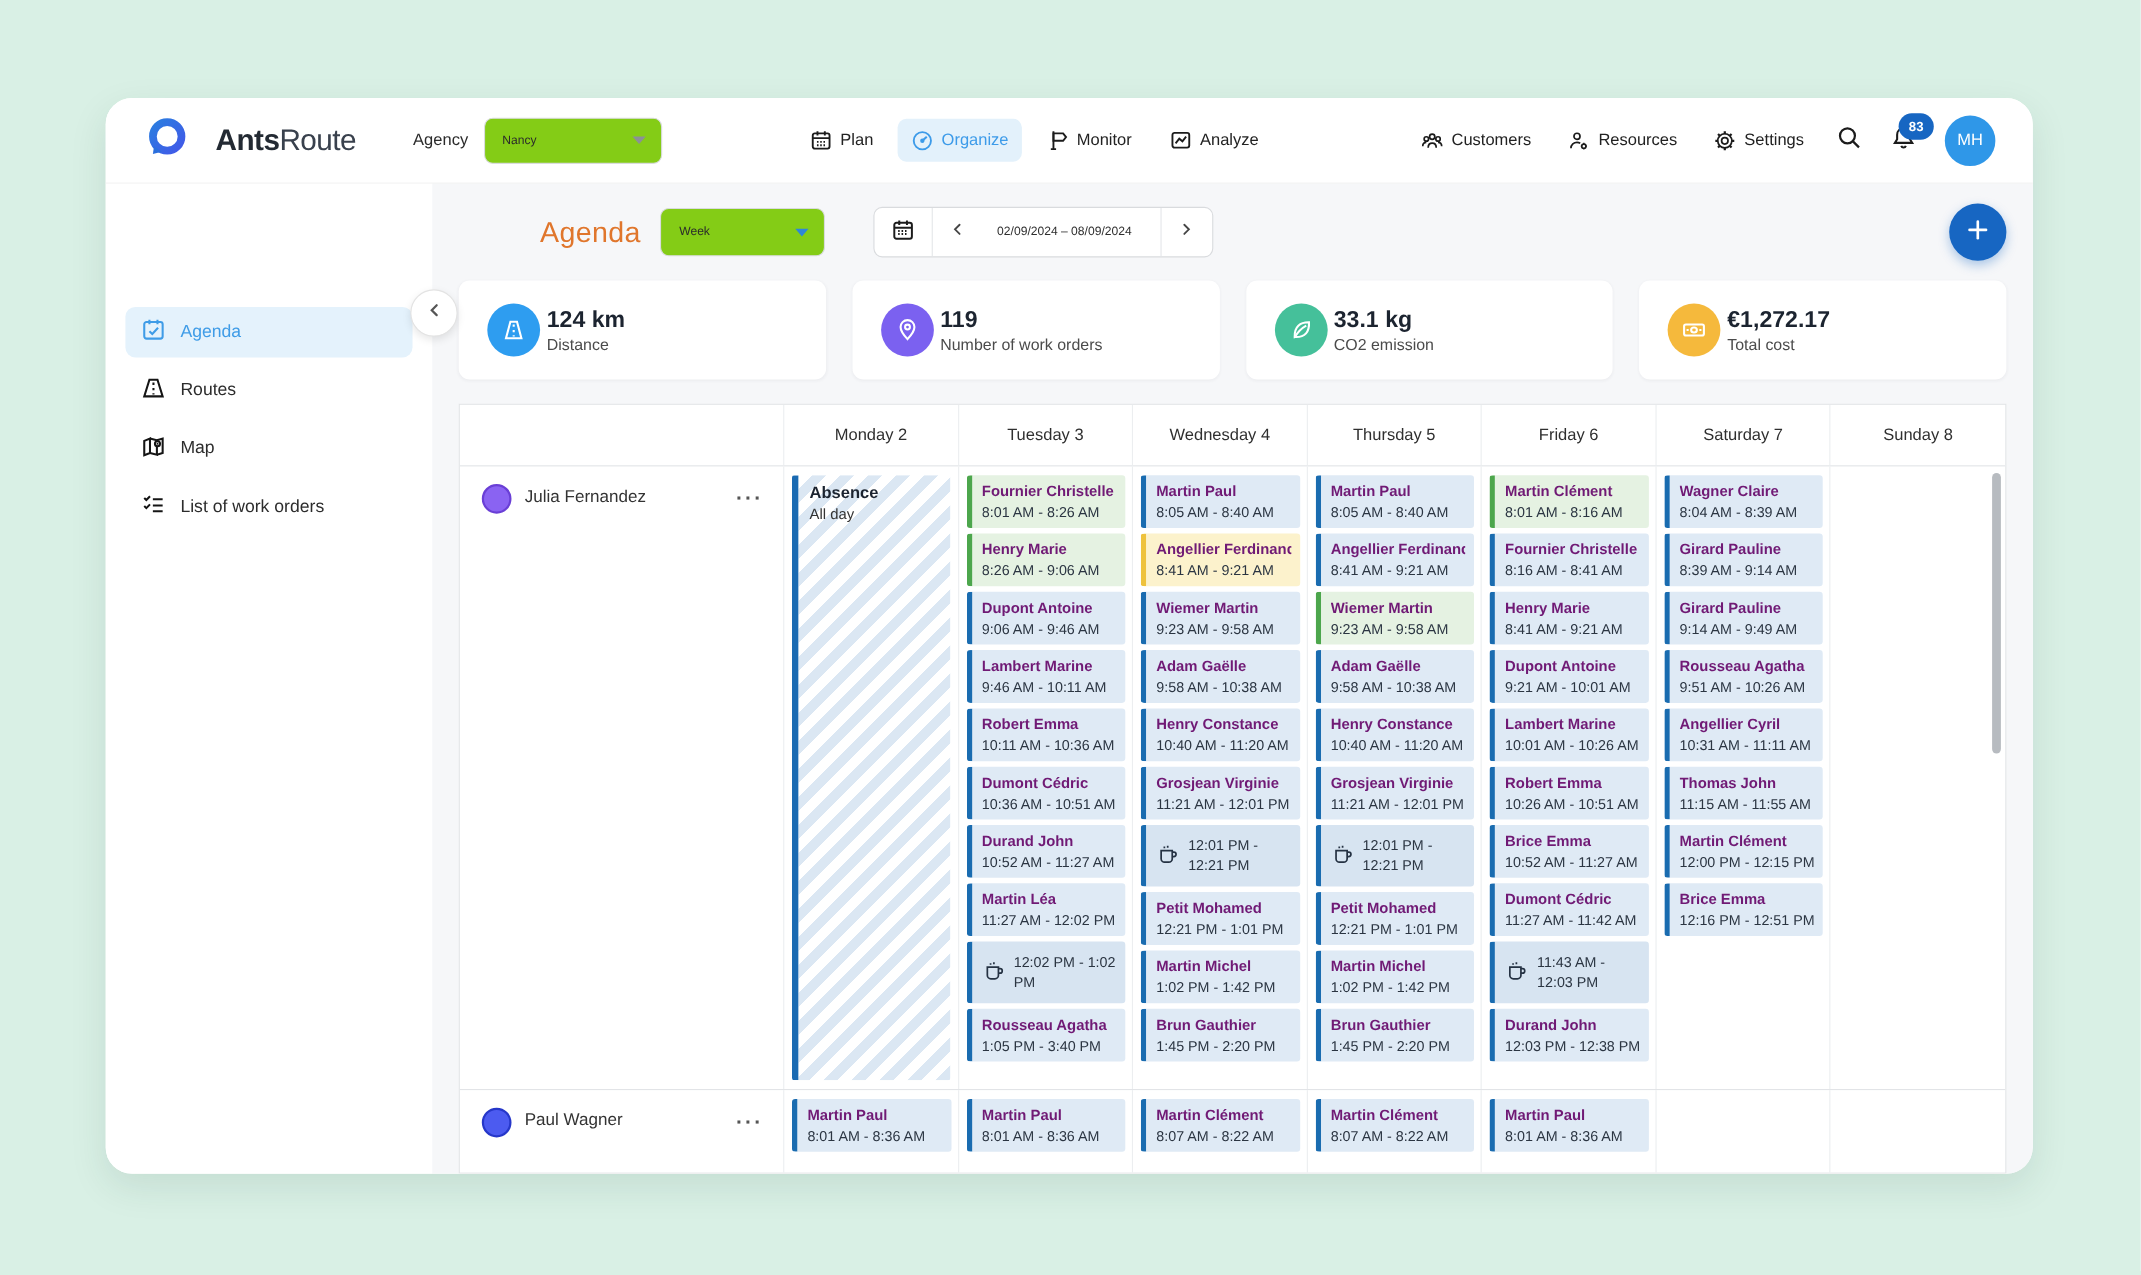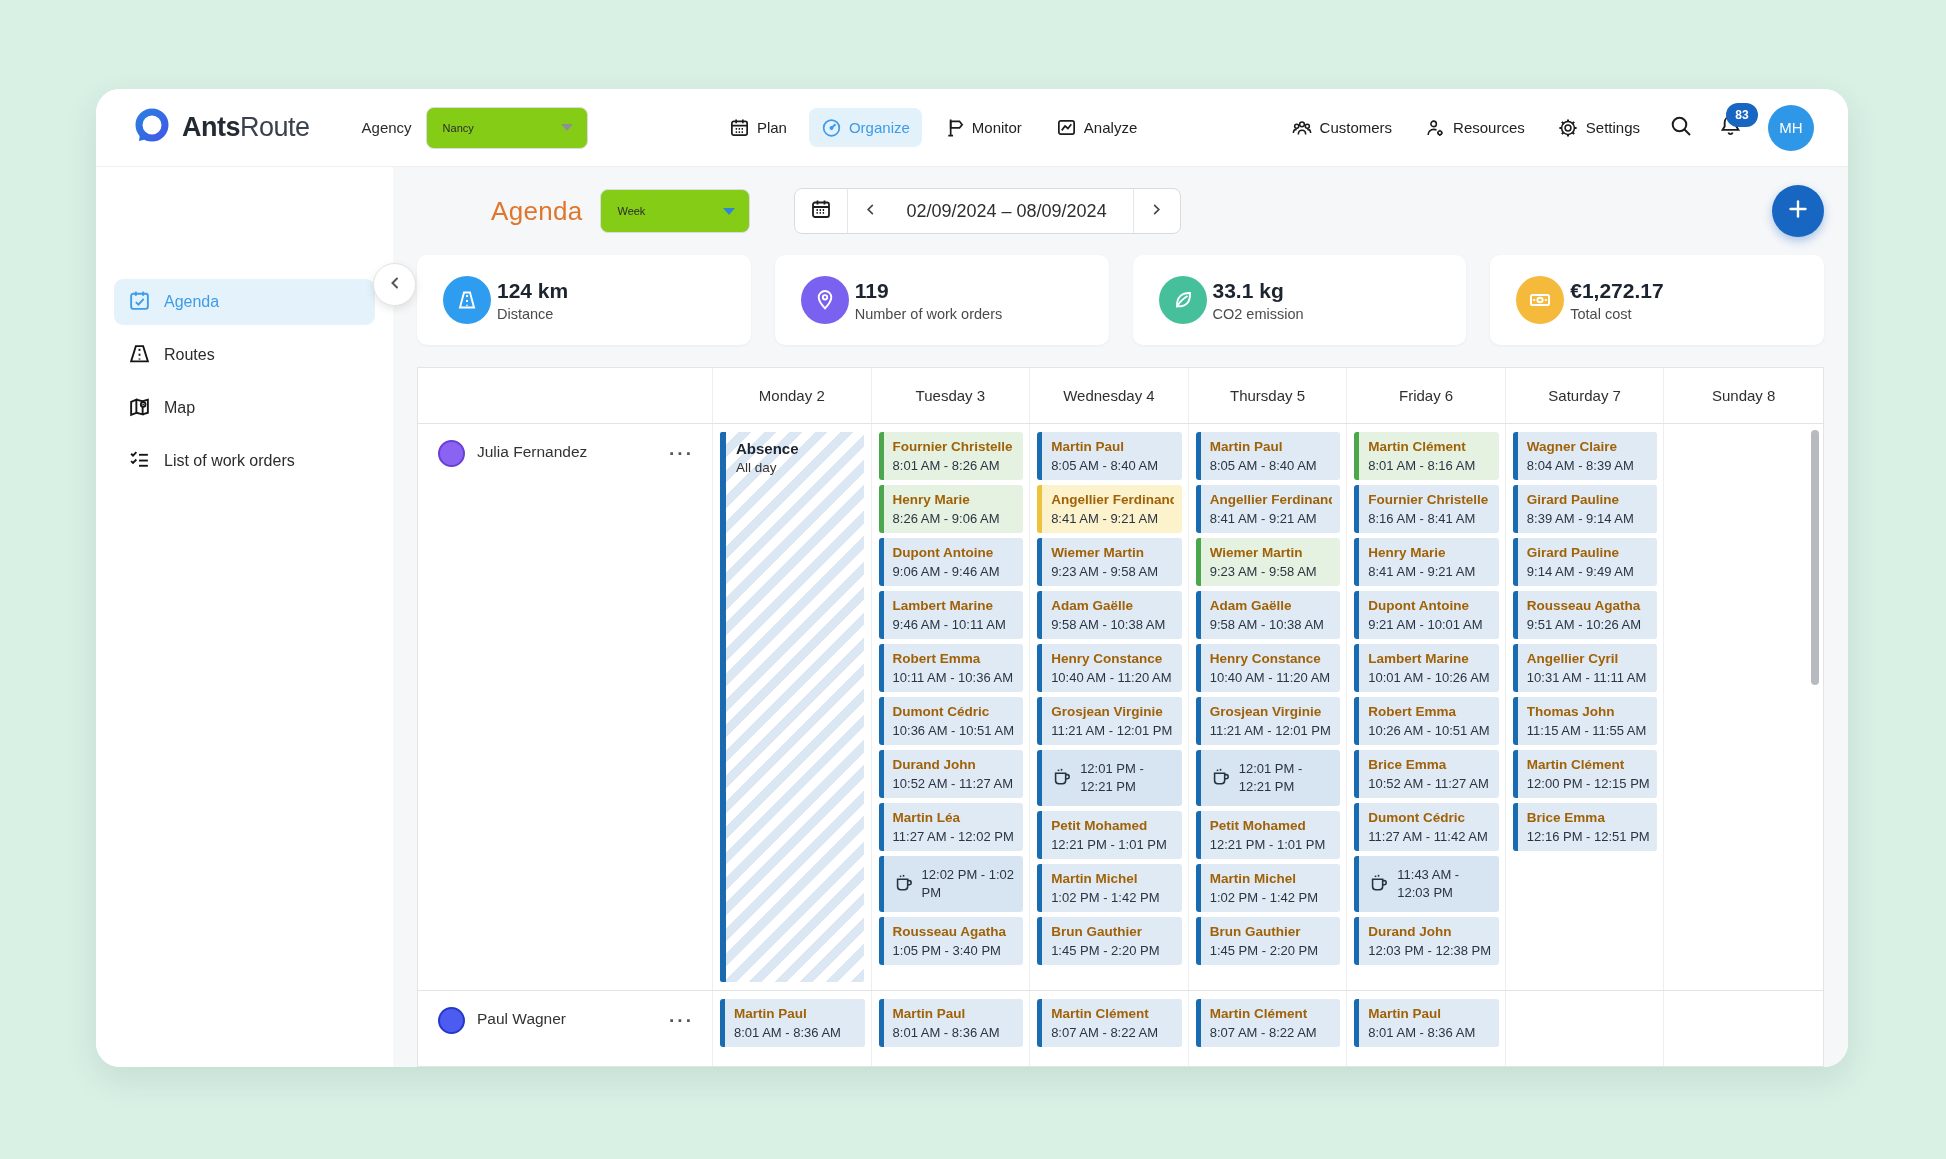--- a/index.html
+++ b/index.html
@@ -1,21 +1,21 @@
 <!DOCTYPE html>
 <html><head>
 <meta charset="utf-8">
 <style>
   html,body{margin:0;padding:0;}
   body{width:1946px;height:1159px;background:#d9f0e5;font-family:"Liberation Sans",sans-serif;overflow:hidden;position:relative;-webkit-font-smoothing:antialiased;}
   .window{position:absolute;left:96px;top:89px;width:1752px;height:978px;background:#fff;border-radius:24px;box-shadow:0 12px 34px rgba(20,60,50,.10);overflow:hidden;display:flex;flex-direction:column;}
 
   
   .navbar{height:77px;flex:0 0 77px;display:flex;align-items:center;padding:0 34px 0 36px;border-bottom:1px solid #efefef;background:#fff;}
-  .logo{display:flex;align-items:center;gap:10px;}
+  .logo{display:flex;align-items:center;gap:24px;}
   .logo-text{font-size:27px;color:#232a33;letter-spacing:-.5px;}
   .logo-text b{font-weight:800;}
   .logo-text span{font-weight:400;color:#39414d;}
   .agency{display:flex;align-items:center;gap:14px;margin-left:52px;}
   .agency-label{font-size:15px;color:#2b2b2b;}
   .select{display:flex;align-items:center;justify-content:space-between;width:130px;height:40px;border:1px solid #d9dbde;border-radius:8px;padding:0 14px 0 16px;background:#84cc16;font-size:11px;color:#2b2b2b;cursor:pointer;}
   .caret-gray{width:0;height:0;border-left:6px solid transparent;border-right:6px solid transparent;border-top:7px solid #8b9097;}
   .caret-blue{width:0;height:0;border-left:6px solid transparent;border-right:6px solid transparent;border-top:7px solid #2f86d8;}
   .mainnav{display:flex;align-items:center;gap:10px;margin-left:auto;margin-right:auto;}
   .nav-item{display:flex;align-items:center;gap:7px;font-size:15px;color:#222;padding:9px 12px;border-radius:8px;cursor:pointer;white-space:nowrap;}
@@ -35,21 +35,21 @@
 
   .content{flex:1;background:#f6f7f9;padding:18px 24px 0 24px;display:flex;flex-direction:column;min-width:0;}
   .content-header{height:52px;display:flex;align-items:center;gap:18px;margin-bottom:18px;}
   .page-title{font-size:26px;color:#e0762c;font-weight:500;margin-left:74px;letter-spacing:.3px;}
   .week-select{width:118px;height:42px;}
   .date-group{display:flex;align-items:center;height:44px;background:#fff;border:1px solid #d9dbde;border-radius:8px;overflow:hidden;margin-left:26px;}
   .dg-btn{display:flex;align-items:center;justify-content:center;height:100%;cursor:pointer;}
   .dg-cal{width:52px;border-right:1px solid #e4e6e9;}
   .dg-prev{width:44px;}
   .dg-next{width:46px;border-left:1px solid #e4e6e9;}
-  .dg-date{padding:0 26px 0 14px;font-size:18px;color:#2e2e2e;white-space:nowrap;}
+  .dg-date{padding:0 26px 0 14px;font-size:11px;color:#2e2e2e;white-space:nowrap;}
   .add-fab{margin-left:auto;width:52px;height:52px;border-radius:50%;background:#1766c2;display:flex;align-items:center;justify-content:center;box-shadow:0 4px 10px rgba(23,102,194,.35);cursor:pointer;}
 
   
   .stats{display:flex;gap:24px;margin-bottom:22px;}
   .stat-card{flex:1;background:#fff;border-radius:10px;height:90px;display:flex;align-items:center;gap:6px;padding:0 10px 0 26px;box-shadow:0 1px 3px rgba(30,40,60,.05);}
   .stat-icon{width:48px;height:48px;border-radius:50%;display:flex;align-items:center;justify-content:center;flex:0 0 48px;}
   .stat-value{font-size:21px;font-weight:800;color:#1c2430;line-height:1.25;}
   .stat-label{font-size:14.5px;color:#4b4b4b;margin-top:2px;}
 
   
@@ -62,21 +62,21 @@
   .grid-row.tall{height:566px;}
   .grid-row.cut{height:140px;border-top:1px solid #e2e4e7;}
   .name-cell{border-right:1px solid #eceef0;display:flex;align-items:flex-start;padding:16px 14px 0 20px;gap:12px;}
   .r-avatar{width:27px;height:27px;border-radius:50%;flex:0 0 27px;border:2px solid transparent;box-sizing:border-box;}
   .r-name{font-size:15.5px;color:#333;padding-top:3px;flex:1;}
   .r-menu{color:#555;font-size:19px;font-weight:700;letter-spacing:2px;padding:0 4px;cursor:pointer;line-height:27px;}
   .day-cell{border-right:1px solid #eceef0;padding:8px 6px 0 7px;display:flex;flex-direction:column;gap:5px;min-width:0;}
   .day-cell.last{border-right:none;}
 
   .event{border-radius:3px;padding:5px 8px 5px 9px;border-left:5px solid #1a6cb0;background:#dfeaf5;min-height:38px;cursor:pointer;}
-  .event .ename{font-size:13.5px;font-weight:700;color:#a16207;white-space:nowrap;overflow:hidden;line-height:1.45;}
+  .event .ename{font-size:13.5px;font-weight:700;color:#701a75;white-space:nowrap;overflow:hidden;line-height:1.45;}
   .event .etime{font-size:13px;color:#2b3542;white-space:nowrap;overflow:hidden;line-height:1.4;}
   .event.green{border-left-color:#4ca64c;background:#e5f2e2;}
   .event.yellow{border-left-color:#eec23c;background:#fcf2cc;}
   .event.break{background:#d7e4f1;display:flex;align-items:center;gap:7px;min-height:46px;}
   .event.break .btime{font-size:13px;color:#2b3542;line-height:1.35;max-width:106px;}
   .absence{flex:1;margin:0 1px 8px 0;border-left:6px solid #1a6ab2;border-radius:2px;background:repeating-linear-gradient(135deg,#ffffff 0 9px,#dbe7f3 9px 18px);padding:8px 10px;}
   .absence .a-title{font-size:15px;font-weight:700;color:#1c2430;}
   .absence .a-sub{font-size:13.5px;color:#333;margin-top:3px;}
   .v-scrollbar{position:absolute;right:4px;top:62px;width:8px;height:255px;border-radius:4px;background:#b7bbc0;cursor:pointer;}
 </style>

